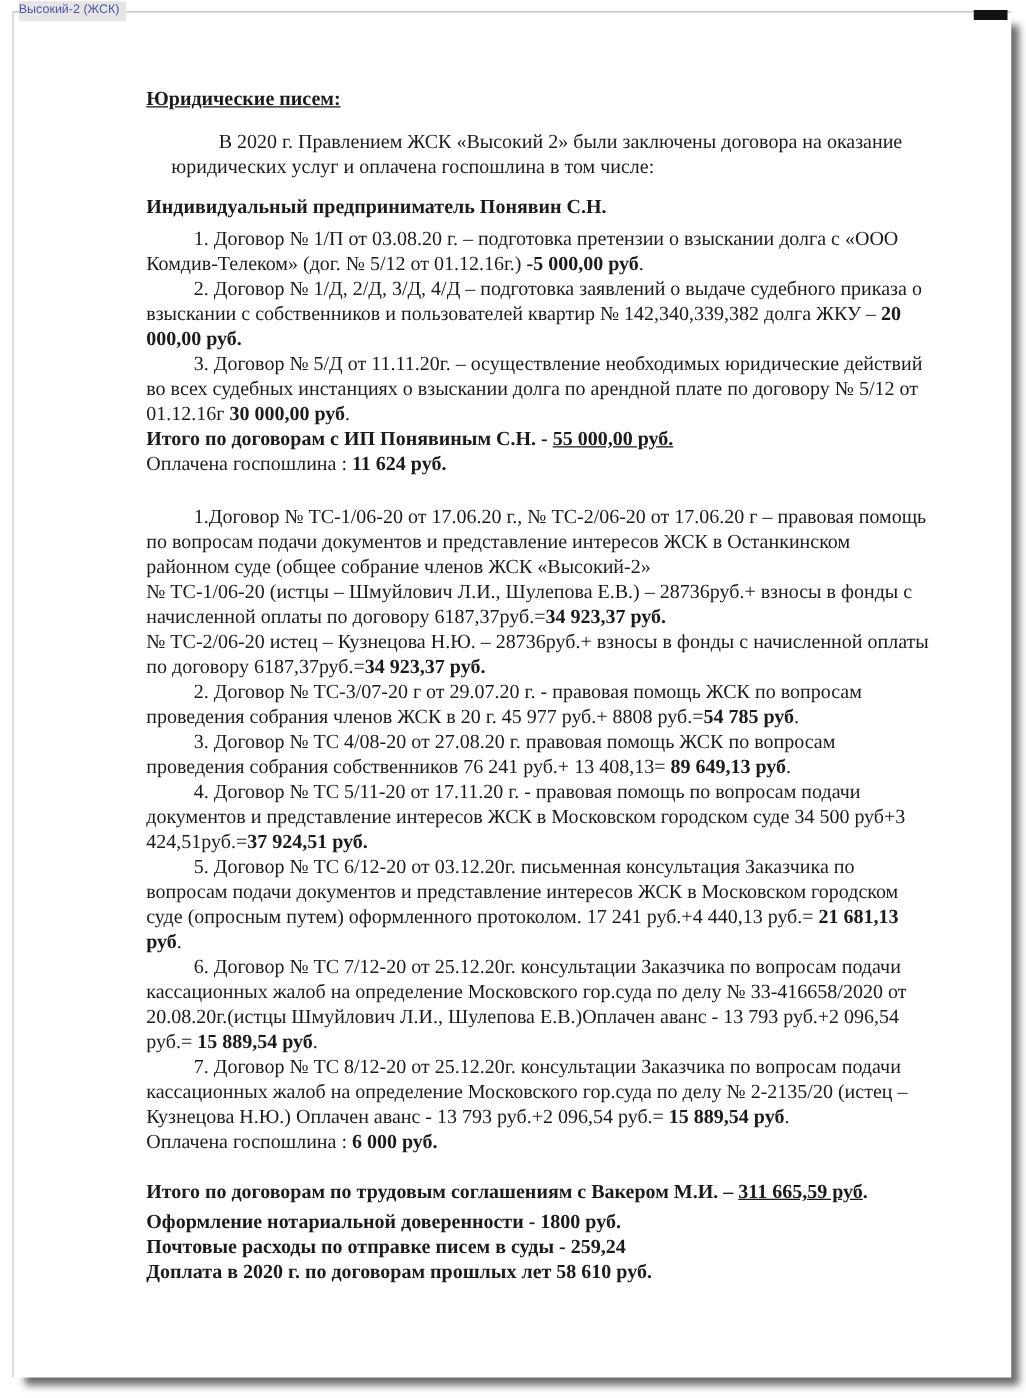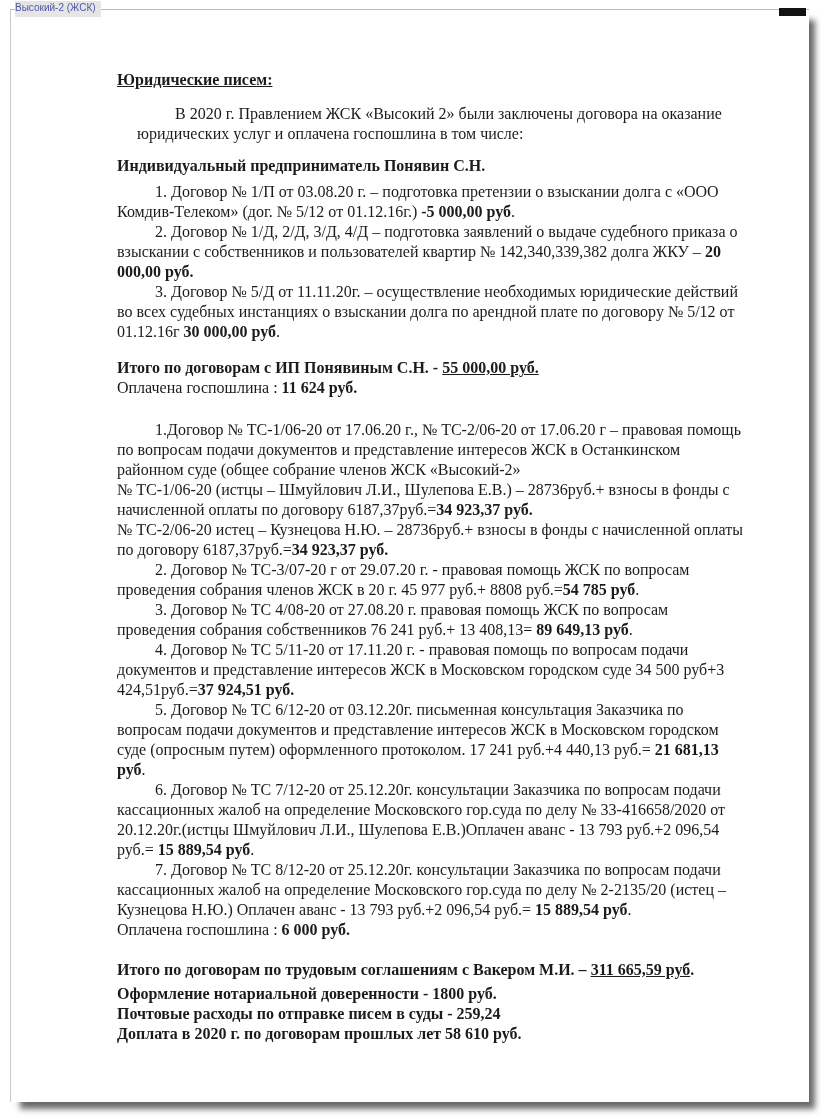--- a/index.html
+++ b/index.html
@@ -55,30 +55,30 @@
 <div class="canvas">
 
   <div class="page">
     <div class="doc">
         <p class="block"><span style="font-weight: bold; text-decoration: underline;">Юридические писем:</span></p>
         <p class="block indent" style="margin-top: 14px; margin-left: 20px;"><span>В 2020 г. Правлением ЖСК «Высокий 2» были заключены договора на оказание юридических услуг  и оплачена госпошлина в том числе:</span></p>
         <p class="block" style="margin-top: 12px;"><span style="font-weight: bold;">Индивидуальный предприниматель Понявин С.Н.</span></p>
         <p class="block indent" style="margin-top: 6px;"><span>1. Договор № 1/П от 03.08.20 г. – подготовка претензии о взыскании долга с «ООО Комдив-Телеком» (дог. № 5/12 от 01.12.16г.) </span><span style="font-weight: bold;">-5 000,00 руб</span><span>.</span></p>
         <p class="block indent"><span>2. Договор № 1/Д, 2/Д, 3/Д, 4/Д – подготовка заявлений о выдаче судебного приказа о взыскании с собственников и пользователей квартир № 142,340,339,382 долга ЖКУ – </span><span style="font-weight: bold;">20 000,00 руб.</span></p>
         <p class="block indent"><span>3. Договор № 5/Д от 11.11.20г. – осуществление необходимых юридические действий во всех судебных инстанциях о взыскании долга по арендной плате по договору  № 5/12 от 01.12.16г </span><span style="font-weight: bold;">30 000,00 руб</span><span>.</span></p>
-        <p class="block" style="margin-top: 16px;"><span style="font-weight: bold;">Итого по договорам с ИП Понявиным С.Н. - </span><span style="font-weight: bold; text-decoration: underline;">55 000,00 руб.</span></p>
+        <p class="block" style=""><span style="font-weight: bold;">Итого по договорам с ИП Понявиным С.Н. - </span><span style="font-weight: bold; text-decoration: underline;">55 000,00 руб.</span></p>
         <p class="block"><span>Оплачена госпошлина : </span><span style="font-weight: bold;">11 624 руб.</span></p>
         <p class="block indent" style="margin-top: 22px;"><span>1.Договор № ТС-1/06-20 от 17.06.20 г., № ТС-2/06-20 от 17.06.20 г  – правовая помощь по вопросам подачи документов и представление интересов ЖСК в Останкинском районном суде (общее собрание членов ЖСК «Высокий-2»</span></p>
         <p class="block"><span>№ ТС-1/06-20  (истцы – Шмуйлович Л.И., Шулепова Е.В.) – 28736руб.+ взносы в фонды с начисленной оплаты по договору 6187,37руб.=</span><span style="font-weight: bold;">34 923,37 руб.</span></p>
         <p class="block"><span>№ ТС-2/06-20 истец – Кузнецова Н.Ю. – 28736руб.+ взносы в фонды с начисленной оплаты по договору 6187,37руб.=</span><span style="font-weight: bold;">34 923,37 руб.</span></p>
         <p class="block indent"><span>2. Договор № ТС-3/07-20 г от 29.07.20 г. - правовая помощь ЖСК по вопросам проведения собрания членов ЖСК в 20 г. 45 977 руб.+ 8808 руб.=</span><span style="font-weight: bold;">54 785 руб</span><span>.</span></p>
         <p class="block indent"><span>3. Договор № ТС 4/08-20 от 27.08.20 г. правовая помощь ЖСК по вопросам проведения собрания собственников   76 241 руб.+ 13 408,13= </span><span style="font-weight: bold;">89 649,13 руб</span><span>.</span></p>
         <p class="block indent"><span>4. Договор № ТС 5/11-20 от 17.11.20 г.  - правовая помощь по вопросам подачи документов и представление интересов ЖСК в Московском городском суде  34 500 руб+3 424,51руб.=</span><span style="font-weight: bold;">37 924,51 руб.</span></p>
         <p class="block indent"><span>5. Договор № ТС 6/12-20 от 03.12.20г. письменная консультация Заказчика по вопросам подачи документов и представление интересов ЖСК в Московском городском суде (опросным путем) оформленного протоколом. 17 241 руб.+4 440,13 руб.= </span><span style="font-weight: bold;">21 681,13 руб</span><span>.</span></p>
-        <p class="block indent"><span>6. Договор № ТС 7/12-20 от 25.12.20г. консультации Заказчика по вопросам подачи кассационных жалоб на определение Московского гор.суда по делу № 33-416658/2020 от 20.12.20г.(истцы Шмуйлович Л.И., Шулепова Е.В.)Оплачен аванс - 13 793 руб.+2 096,54 руб.= </span><span style="font-weight: bold;">15 889,54 руб</span><span>.</span></p>
+        <p class="block indent"><span>6. Договор № ТС 7/12-20 от 25.12.20г. консультации Заказчика по вопросам подачи кассационных жалоб на определение Московского гор.суда по делу № 33-416658/2020 от 20.08.20г.(истцы Шмуйлович Л.И., Шулепова Е.В.)Оплачен аванс - 13 793 руб.+2 096,54 руб.= </span><span style="font-weight: bold;">15 889,54 руб</span><span>.</span></p>
         <p class="block indent"><span> 7. Договор № ТС 8/12-20 от 25.12.20г. консультации Заказчика по вопросам подачи кассационных жалоб на определение Московского гор.суда по делу № 2-2135/20 (истец – Кузнецова Н.Ю.) Оплачен аванс - 13 793 руб.+2 096,54 руб.= </span><span style="font-weight: bold;">15 889,54 руб</span><span>.</span></p>
         <p class="block"><span>Оплачена госпошлина : </span><span style="font-weight: bold;">6 000 руб.</span></p>
         <p class="block" style="margin-top: 20px;"><span style="font-weight: bold;">Итого по договорам по трудовым соглашениям с Вакером М.И. – </span><span style="font-weight: bold; text-decoration: underline; text-align: center;">311 665,59 руб</span><span style="font-weight: bold;">.</span></p>
         <p class="block" style="margin-top: 4px;"><span style="font-weight: bold;">Оформление нотариальной доверенности - 1800 руб.</span></p>
         <p class="block"><span style="font-weight: bold;">Почтовые расходы по отправке писем в суды  - 259,24</span></p>
         <p class="block"><span style="font-weight: bold;">Доплата в 2020 г. по договорам прошлых лет 58 610 руб.</span></p>
       </div>
   </div>
 
   <a class="window-title" style="color: rgb(79, 86, 166);">Высокий-2 (ЖСК)</a>

